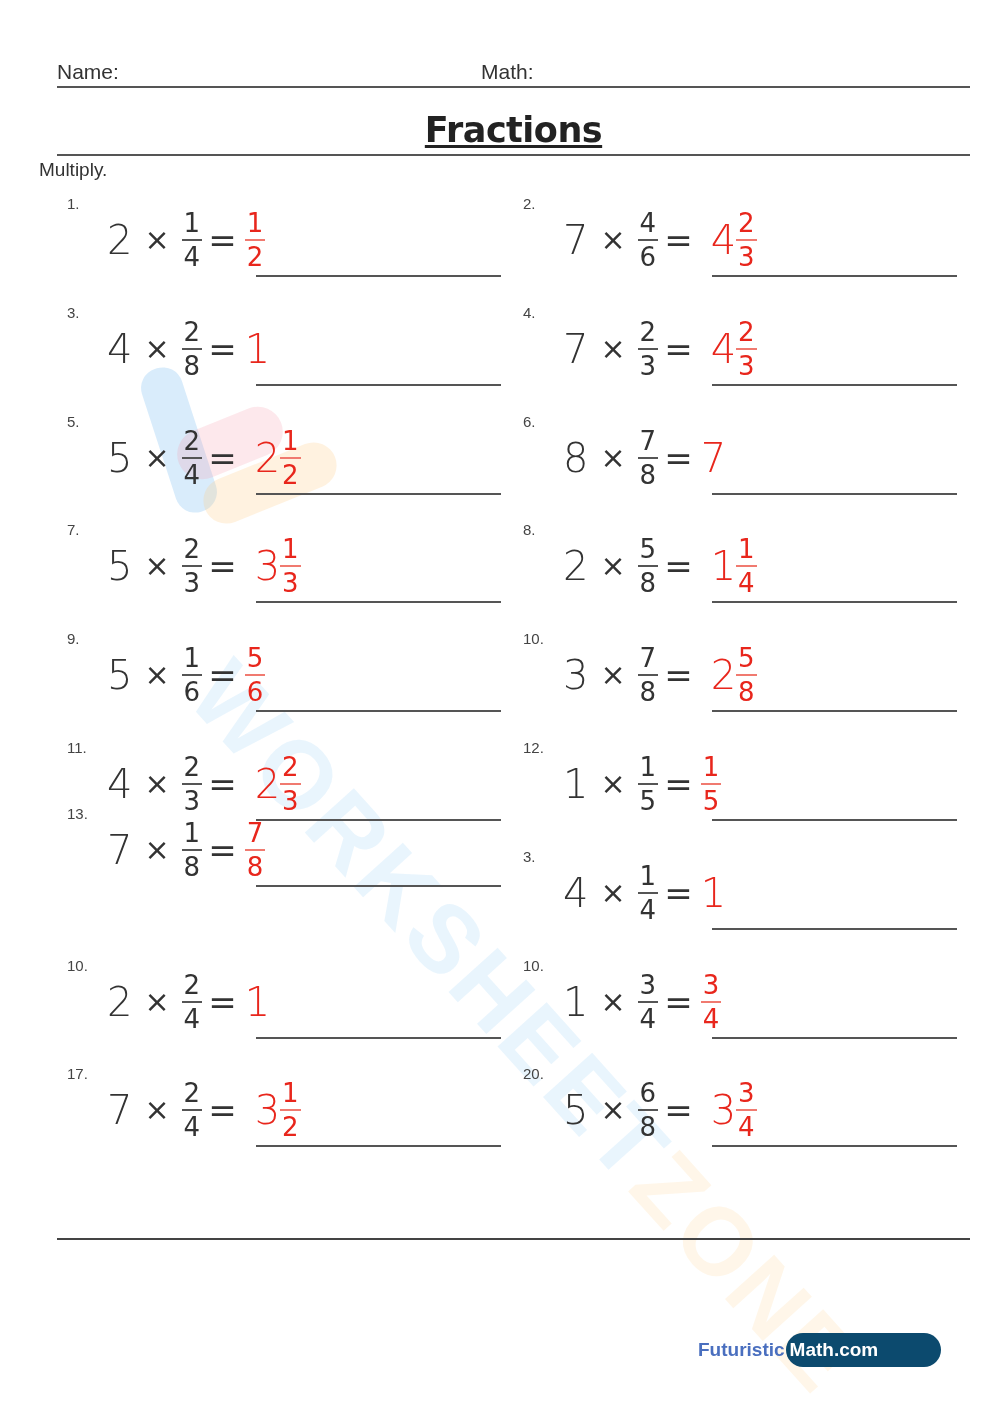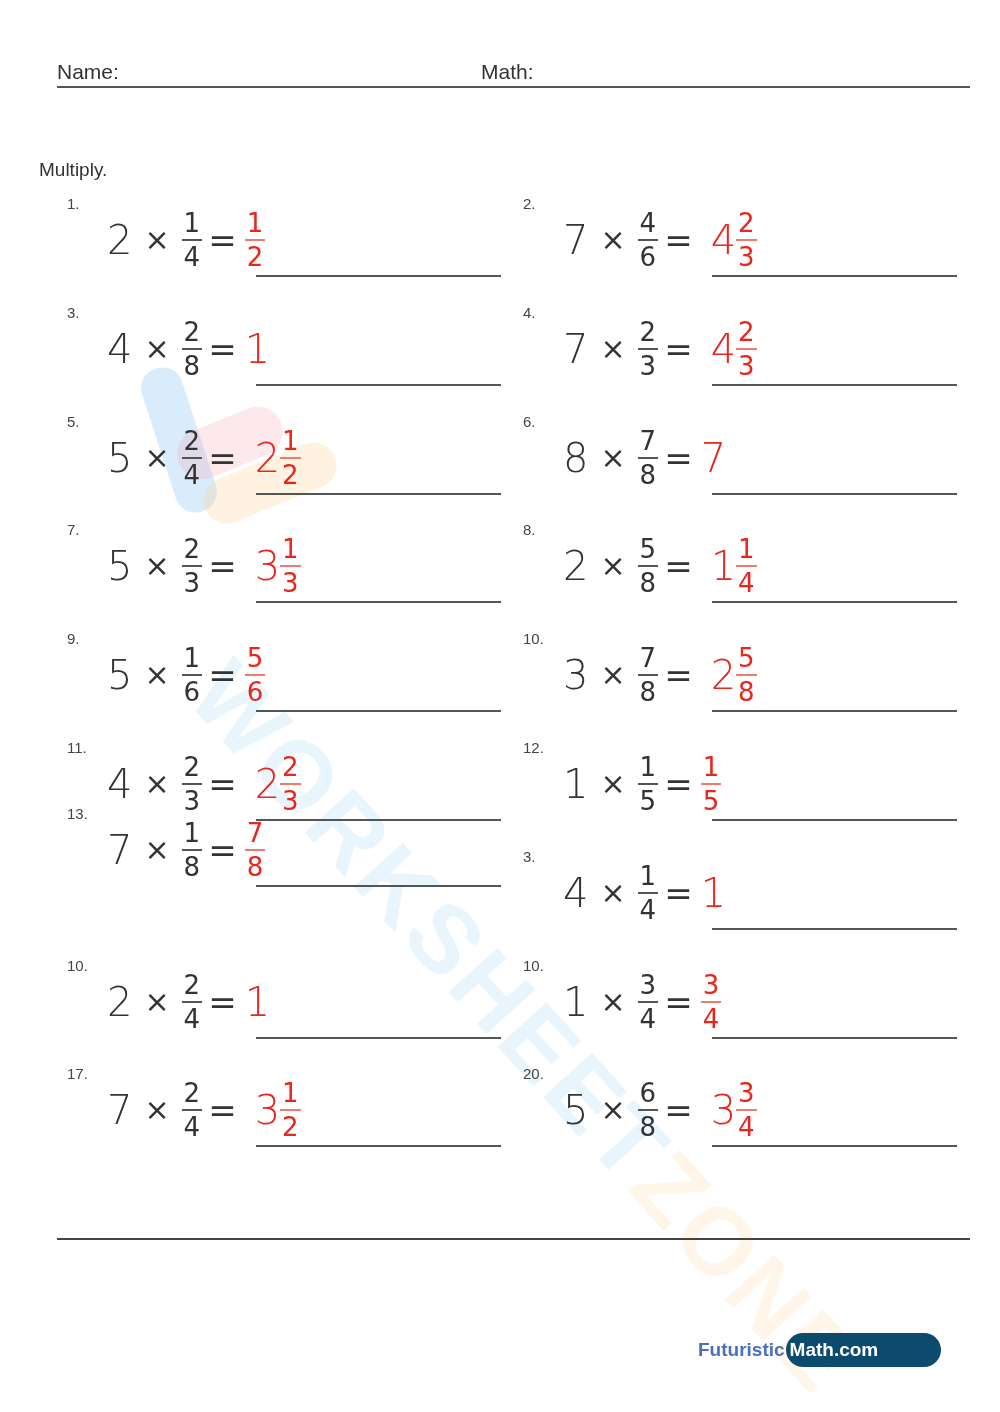--- a/index.html
+++ b/index.html
@@ -63,20 +63,23 @@
   <div class="wm-text"><span>WORKSHEET</span><span class="wm-zone">ZONE</span></div>
 </div>
 
 <div class="content">
 
   <div class="header-row">
     <span class="header-label name-label">Name:</span>
     <span class="header-label class-label">Math:</span>
   </div>
 
+  <div class="title-row">
+    <span class="title">Fractions</span>
+  </div>
 
   <div class="instructions">Multiply.</div>
 
   <div id="problems">
       <div class="problem" style="left: 57px; top: 195px;">
     <span class="num">1.</span>
     <div class="expr">
       <span class="whole">2</span>
       <span class="op">×</span>
       <span class="frac">

